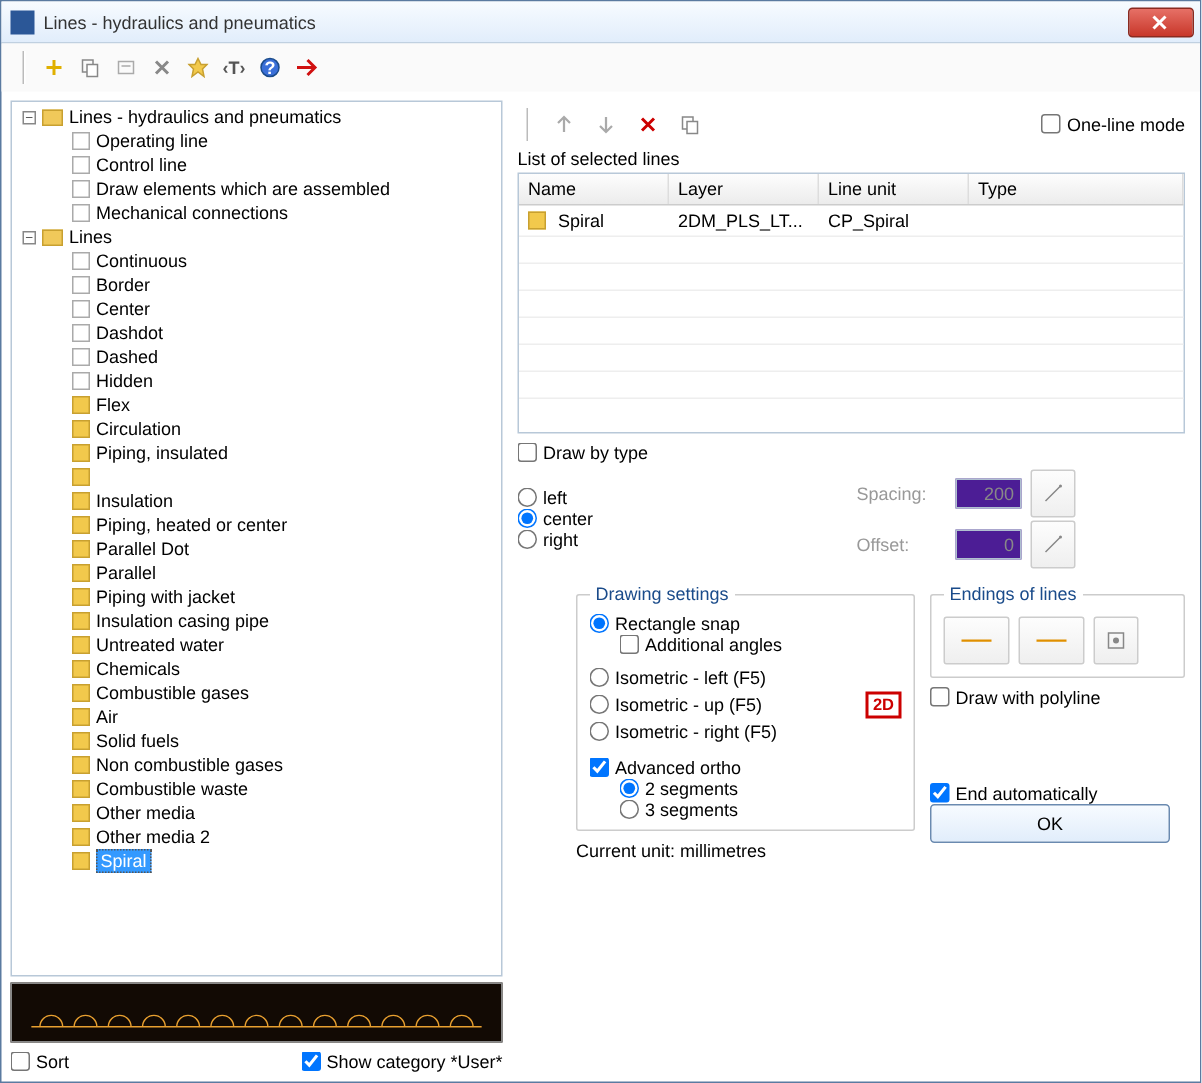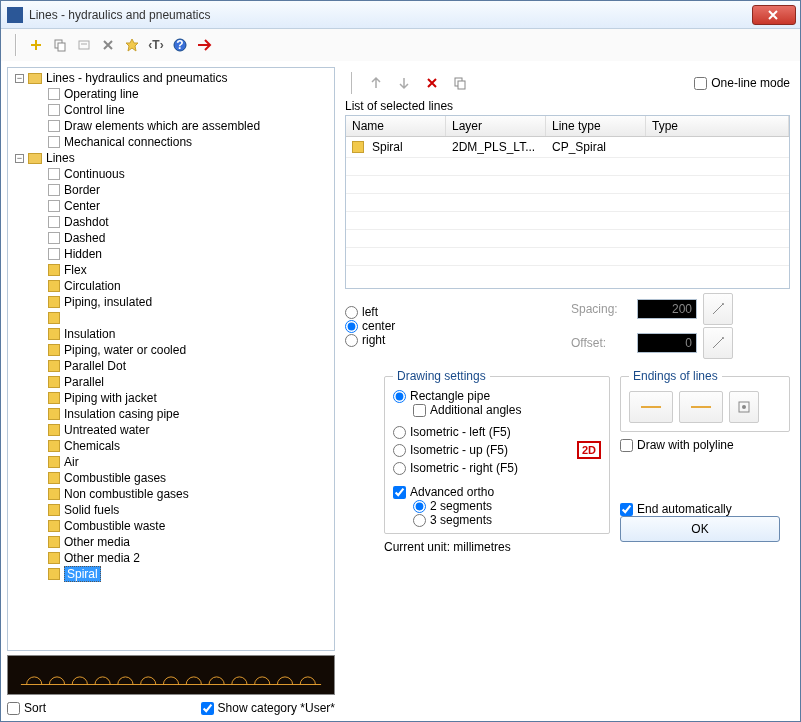--- a/index.html
+++ b/index.html
@@ -36,31 +36,31 @@
 .listrow { display: flex; }
 .listrow div { padding: 3px 6px; }
 .col1 { width: 100px; }
 .col2 { width: 100px; }
 .col3 { width: 100px; }
 .col4 { flex: 1; }
 .rowsep { border-bottom: 1px solid #eee; }
 .segment { margin-top: 6px; }
 .row { display: flex; align-items: center; gap: 6px; margin: 2px 0; }
 .muted { color: #999; }
-input[type="text"].num { width: 60px; text-align: right; border: 1px solid #b0c0d0; padding: 2px 4px; background: #000000; color: #888; }
+input[type="text"].num { width: 44px; text-align: right; border: 1px solid #b0c0d0; padding: 2px 4px; background: #4c1d95; color: #888; }
 fieldset { border: 1px solid #ccc; border-radius: 2px; margin: 6px 0; padding: 6px 8px; }
 fieldset legend { color: #1a4b8a; padding: 0 4px; }
 .badge2d { border: 2px solid #c00; color: #c00; font-weight: bold; padding: 1px 3px; font-size: 11px; }
 .iconbtn { width: 44px; height: 32px; border: 1px solid #ccc; border-radius: 2px; background: linear-gradient(#fdfdfd,#efefef); display: flex; align-items: center; justify-content: center; }
 .iconbtn.sm { width: 30px; }
 .okbtn { width: 160px; height: 26px; border: 1px solid #6a8ab0; border-radius: 3px; background: linear-gradient(#f7fbff,#e1edfb); cursor: pointer; }
 .twocol { display: flex; gap: 10px; }
 .colL { flex: 1; padding-left: 39px; }
 .colR { width: 170px; }
-.checkbox, .radio { display: flex; align-items: flex-end; gap: 4px; }
+.checkbox, .radio { display: flex; align-items: flex-start; gap: 4px; }
 input[type=checkbox], input[type=radio] { margin: 0; }
 </style>
 </head>
 <body>
 
 <div class="window">
   <div class="titlebar">
     <div class="icon-app"></div>
     <div class="title">Lines - hydraulics and pneumatics</div>
     <div class="closebtn">
@@ -186,21 +186,21 @@
           </div>
           <div class="node depth2">
             <span class="box-yellow"></span>
           </div>
           <div class="node depth2">
             <span class="box-yellow"></span>
             <span>Insulation</span>
           </div>
           <div class="node depth2">
             <span class="box-yellow"></span>
-            <span>Piping, water or cooled</span>
+            <span>Piping, heated or center</span>
           </div>
           <div class="node depth2">
             <span class="box-yellow"></span>
             <span>Parallel Dot</span>
           </div>
           <div class="node depth2">
             <span class="box-yellow"></span>
             <span>Parallel</span>
           </div>
           <div class="node depth2">
@@ -214,33 +214,33 @@
           <div class="node depth2">
             <span class="box-yellow"></span>
             <span>Untreated water</span>
           </div>
           <div class="node depth2">
             <span class="box-yellow"></span>
             <span>Chemicals</span>
           </div>
           <div class="node depth2">
             <span class="box-yellow"></span>
+            <span>Combustible gases</span>
+          </div>
+          <div class="node depth2">
+            <span class="box-yellow"></span>
             <span>Air</span>
           </div>
           <div class="node depth2">
             <span class="box-yellow"></span>
-            <span>Combustible gases</span>
+            <span>Solid fuels</span>
           </div>
           <div class="node depth2">
             <span class="box-yellow"></span>
             <span>Non combustible gases</span>
-          </div>
-          <div class="node depth2">
-            <span class="box-yellow"></span>
-            <span>Solid fuels</span>
           </div>
           <div class="node depth2">
             <span class="box-yellow"></span>
             <span>Combustible waste</span>
           </div>
           <div class="node depth2">
             <span class="box-yellow"></span>
             <span>Other media</span>
           </div>
           <div class="node depth2">
@@ -302,41 +302,47 @@
             <input type="checkbox" style="">
             <span>One-line mode</span>
           </label>
       </div>
 
       <div>List of selected lines</div>
       <div class="listbox">
         <div class="listhdr">
           <div class="col1">Name</div>
           <div class="col2">Layer</div>
-          <div class="col3">Line type</div>
+          <div class="col3">Line unit</div>
           <div class="col4">Type</div>
         </div>
         <div class="listrow rowsep">
           <div class="col1" style="display:flex;align-items:center;gap:4px">
               <span class="box-yellow"></span>
               <span>Spiral</span>
             </div>
           <div class="col2">2DM_PLS_LT...</div>
           <div class="col3">CP_Spiral</div>
           <div class="col4"></div>
         </div>
         <div class="listrow rowsep" style="height:18px"></div>
         <div class="listrow rowsep" style="height:18px"></div>
         <div class="listrow rowsep" style="height:18px"></div>
         <div class="listrow rowsep" style="height:18px"></div>
         <div class="listrow rowsep" style="height:18px"></div>
         <div class="listrow rowsep" style="height:18px"></div>
         <div class="listrow" style="height:18px"></div>
       </div>
 
+      <div class="segment">
+        <label class="checkbox">
+            <input type="checkbox" style="">
+            <span>Draw by type</span>
+          </label>
+      </div>
 
       <div class="row">
         <div style="width:220px">
           <label class="radio">
               <input type="radio" name="align" style="">
               <span>left</span>
             </label>
           <label class="radio">
               <input type="radio" name="align" checked="" style="">
               <span>center</span>
@@ -369,21 +375,21 @@
             </div>
         </div>
       </div>
 
       <div class="twocol">
         <div class="colL">
           <fieldset>
             <legend>Drawing settings</legend>
             <label class="radio">
                 <input type="radio" name="snap" checked="" style="">
-                <span>Rectangle pipe</span>
+                <span>Rectangle snap</span>
               </label>
             <div style="padding-left:20px">
                 <label class="checkbox">
                   <input type="checkbox" style="">
                   <span>Additional angles</span>
                 </label>
               </div>
             <div style="height:8px"></div>
             <label class="radio">
                 <input type="radio" name="snap" style="">

